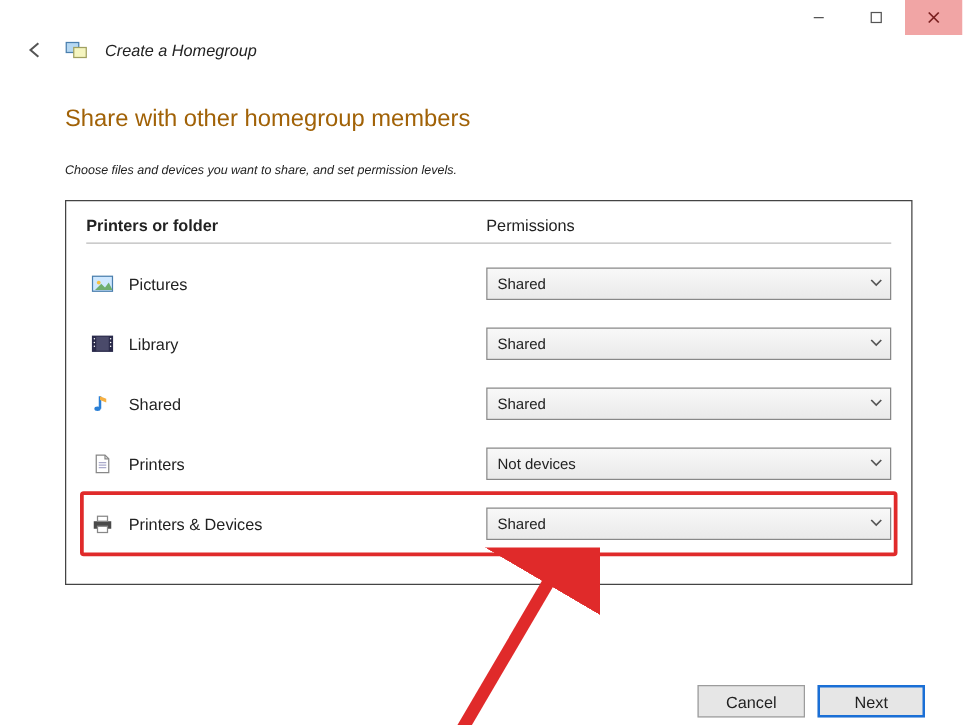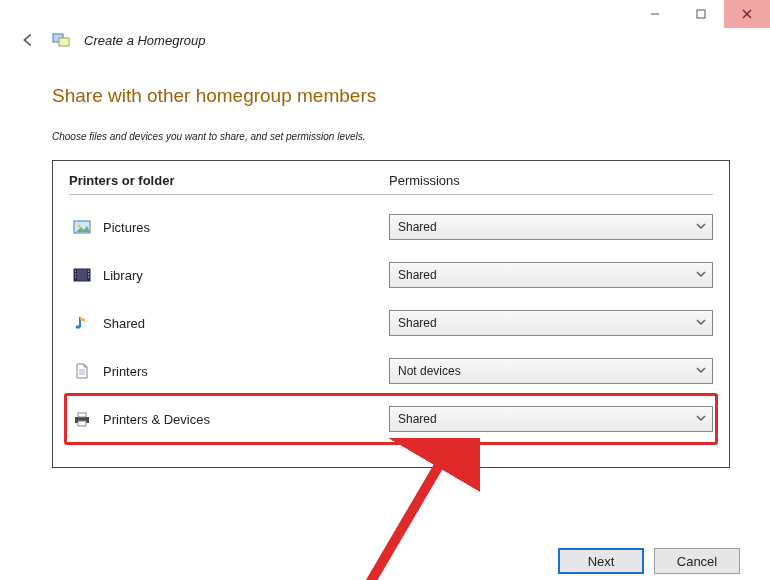--- a/index.html
+++ b/index.html
@@ -305,15 +305,15 @@
 <svg class="arrow-svg" style="left:310px; top:438px; width:170px; height:150px;">
   <defs>
     <marker id="ah" markerWidth="14" markerHeight="14" refX="2" refY="6" orient="auto">
       <path d="M0 0 L14 6 L0 12 Z" fill="#e02a2a"></path>
     </marker>
   </defs>
   <line x1="60" y1="145" x2="138" y2="12" stroke="#e02a2a" stroke-width="10" marker-end="url(#ah)"></line>
 </svg>
 
 <div class="footer">
+  <div class="btn">Cancel</div>
   <div class="btn primary">Next</div>
-  <div class="btn">Cancel</div>
 </div>
 
 </body></html>

